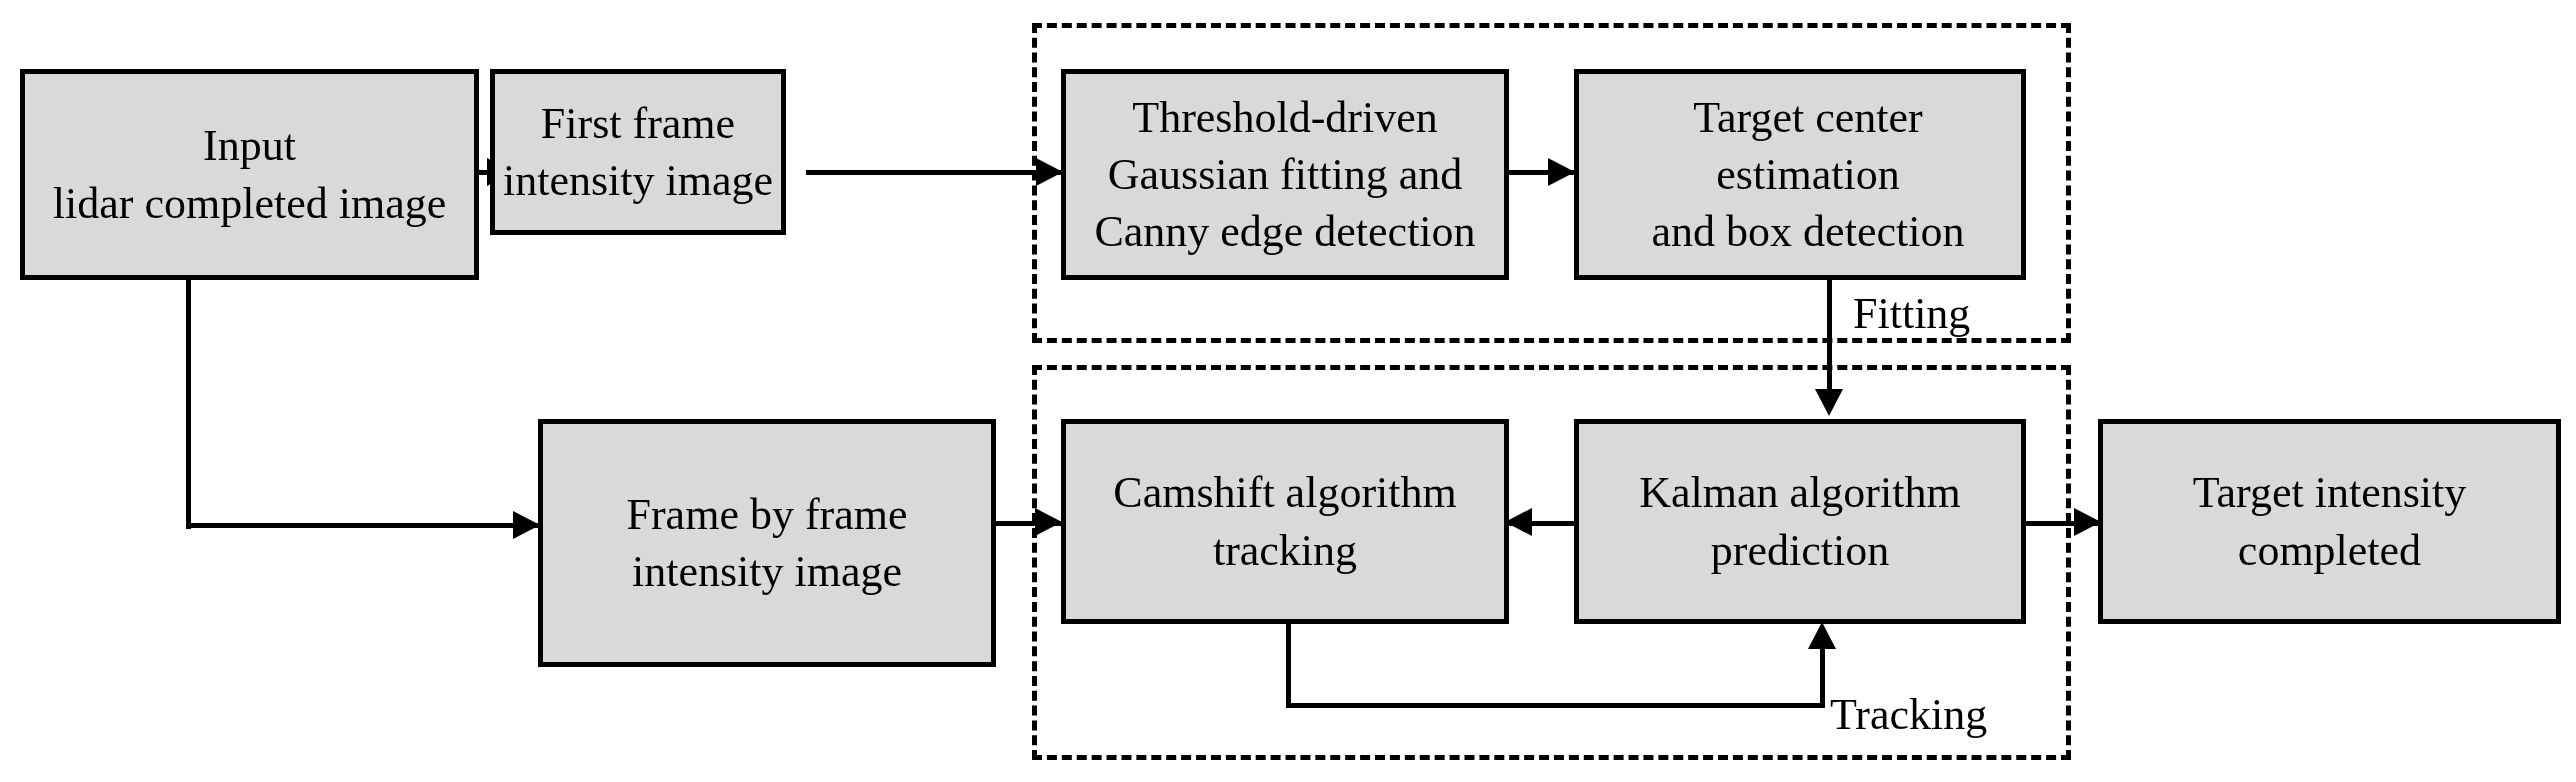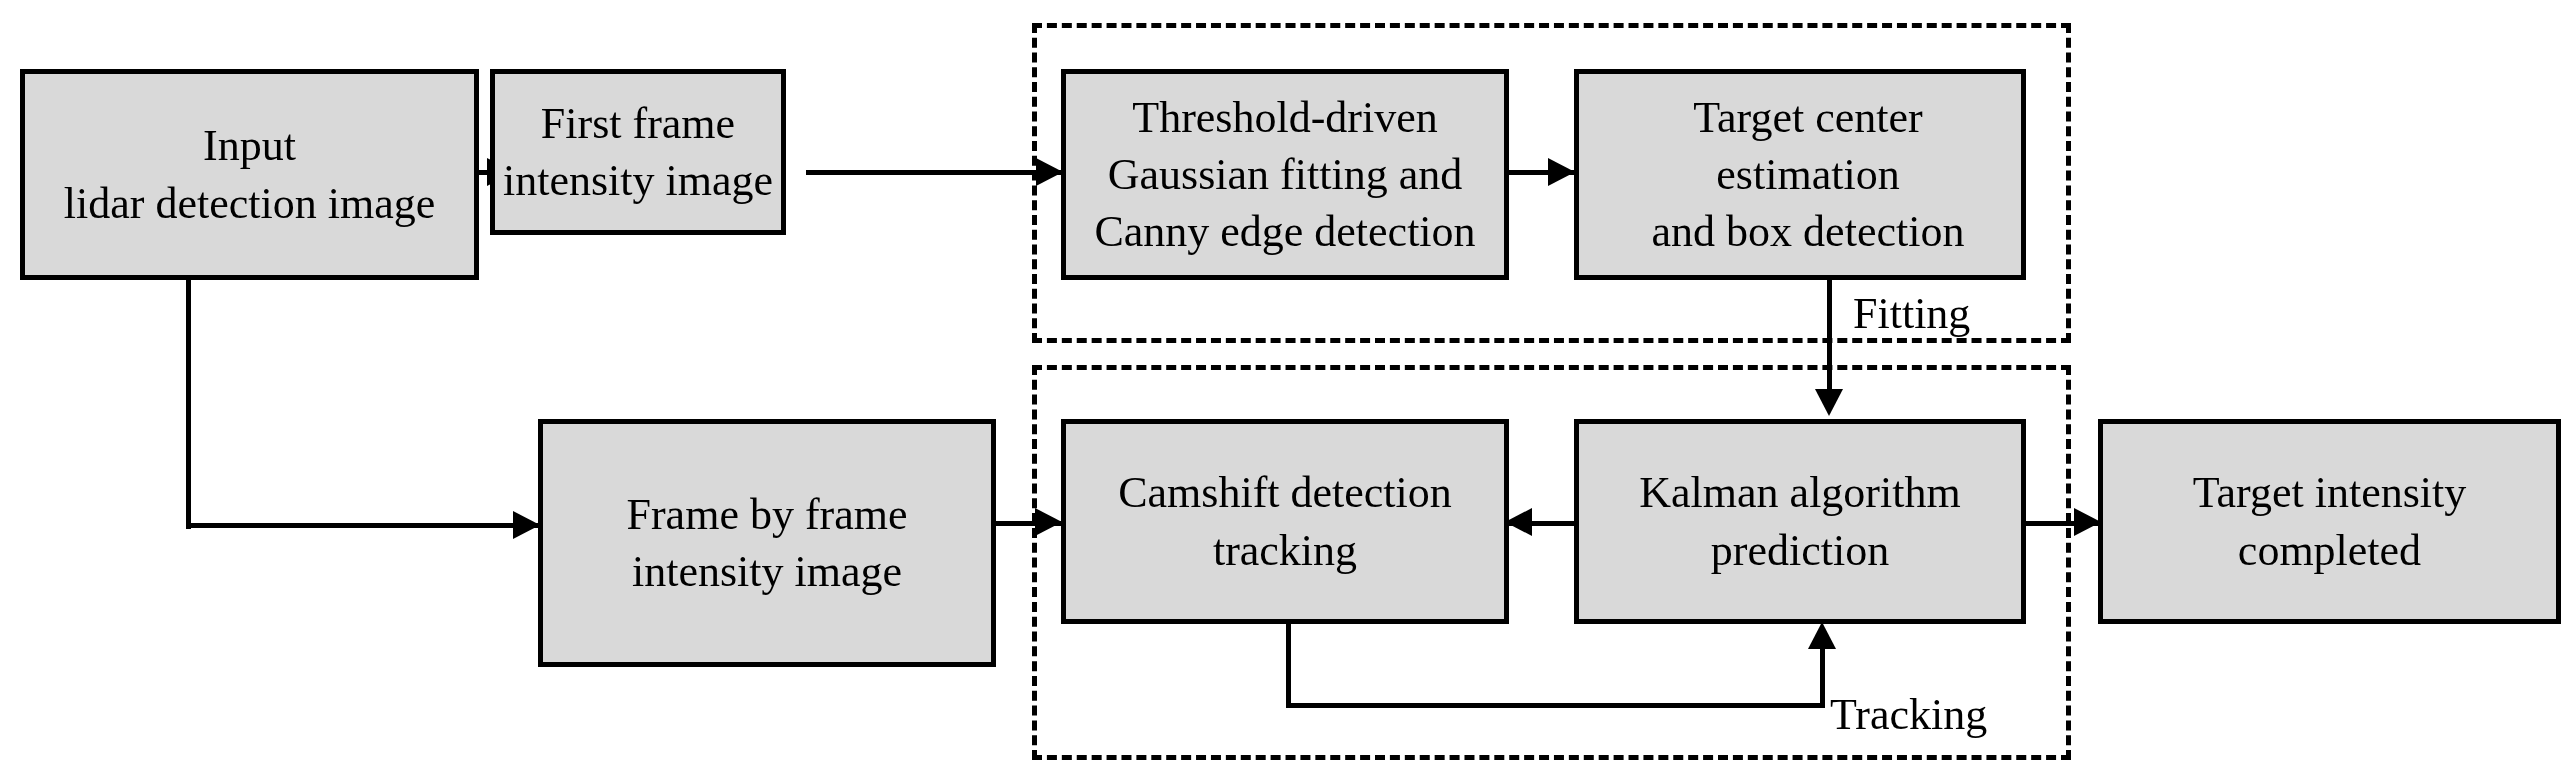--- a/index.html
+++ b/index.html
@@ -81,37 +81,37 @@
 
   <div class="edge h" style="left:2025px;top:521px;width:77px;"></div>
   <div class="arrow arrow-r" style="left:2074px;top:508px;"></div>
 
   <div class="edge v" style="left:1286px;top:624px;height:84px;"></div>
   <div class="edge h" style="left:1286px;top:703px;width:539px;"></div>
   <div class="edge v" style="left:1820px;top:647px;height:58px;"></div>
   <div class="arrow arrow-u" style="left:1808px;top:622px;"></div>
 
   <div class="node" style="left:20px;top:69px;width:459px;height:211px;">Input
-lidar detection image</div>
+lidar completed image</div>
 
   <div class="node" style="left:490px;top:69px;width:296px;height:166px;">First frame
 intensity image</div>
 
   <div class="node" style="left:1061px;top:69px;width:448px;height:211px;">Threshold-driven
 Gaussian fitting and
 Canny edge detection</div>
 
   <div class="node" style="left:1574px;top:69px;width:452px;height:211px;padding-left:16px;">Target center
 estimation
 and box detection</div>
 
   <div class="node" style="left:538px;top:419px;width:458px;height:248px;">Frame by frame
 intensity image</div>
 
-  <div class="node" style="left:1061px;top:419px;width:448px;height:205px;">Camshift detection
+  <div class="node" style="left:1061px;top:419px;width:448px;height:205px;">Camshift algorithm
 tracking</div>
 
   <div class="node" style="left:1574px;top:419px;width:452px;height:205px;">Kalman algorithm
 prediction</div>
 
   <div class="node" style="left:2098px;top:419px;width:463px;height:205px;">Target intensity
 completed</div>
 
 </div>
 

